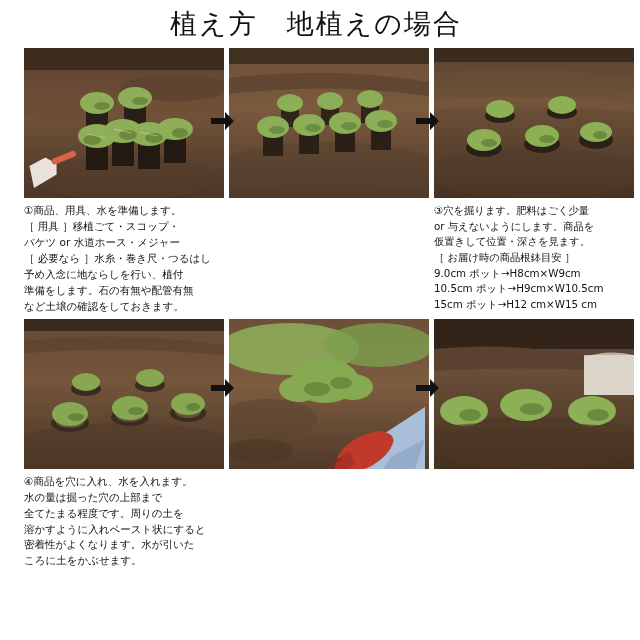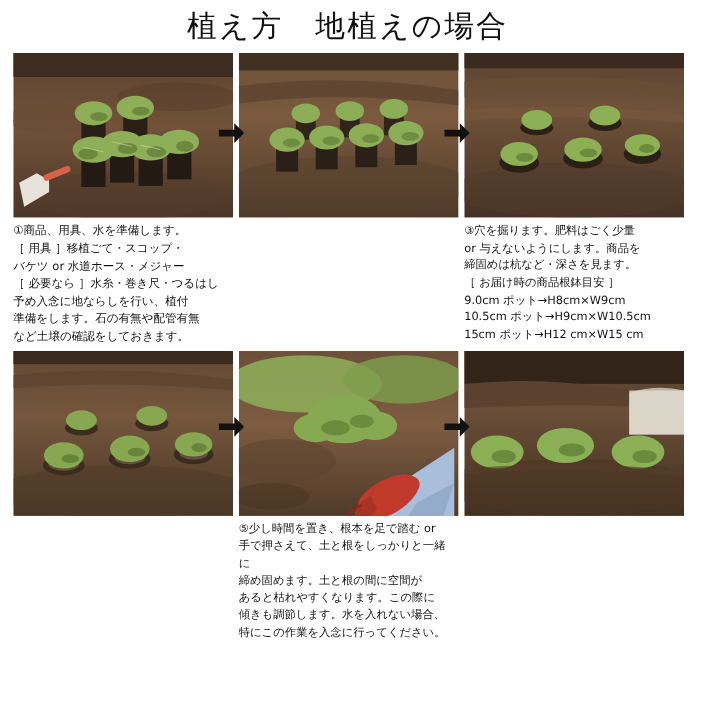--- a/index.html
+++ b/index.html
@@ -28,21 +28,21 @@
     padding: 6px 0 6px 0;
     color: #111;
     font-family: "DejaVu Sans", "Liberation Sans", sans-serif;
   }
   .grid {
     display: grid;
     grid-template-columns: 1fr 1fr 1fr;
     grid-template-rows: auto auto;
     column-gap: 0px;
     row-gap: 0px;
-    padding: 0 12px;
+    padding: 0 24px;
     box-sizing: border-box;
   }
   .cell {
     position: relative;
     width: 205px;
     box-sizing: border-box;
   }
   .photo {
     position: relative;
     width: 200px;
@@ -233,21 +233,21 @@
           </g>
           <g fill="#5e7c36" opacity="0.7">
             <ellipse cx="55" cy="95" rx="8" ry="4"></ellipse>
             <ellipse cx="113" cy="91" rx="8" ry="4"></ellipse>
             <ellipse cx="166" cy="87" rx="7" ry="4"></ellipse>
           </g>
         </svg>
       </div>
       <div class="caption small">③穴を掘ります。肥料はごく少量
 or 与えないようにします。商品を
-締固めは杭など・深さを見ます。
+仮置きして位置・深さを見ます。
 ［ お届け時の商品根鉢目安 ］
 9.0cm ポット→H8cm×W9cm
 10.5cm ポット→H9cm×W10.5cm
 15cm ポット→H12 cm×W15 cm</div>
     </div>
 
     <div class="cell row2">
       <div class="photo">
         <svg viewBox="0 0 200 150" preserveAspectRatio="none" aria-hidden="true">
           <defs>
@@ -284,20 +284,26 @@
             <ellipse cx="112" cy="92" rx="8" ry="4"></ellipse>
             <ellipse cx="169" cy="88" rx="7" ry="4"></ellipse>
           </g>
         </svg>
       </div>
       <div class="arrow">
         <svg viewBox="0 0 26 26">
             <path d="M2 10 H16 V4 L25 13 L16 22 V16 H2 Z" fill="#111111"></path>
           </svg>
       </div>
+      <div class="caption">④商品を穴に入れ、水を入れます。
+水の量は掘った穴の上部まで
+全てたまる程度です。周りの土を
+溶かすように入れペースト状にすると
+密着性がよくなります。水が引いた
+ころに土をかぶせます。</div>
     </div>
 
     <div class="cell row2">
       <div class="photo">
         <svg viewBox="0 0 200 150" preserveAspectRatio="none" aria-hidden="true">
           <defs>
             <linearGradient id="soil5" x1="0" y1="0" x2="0" y2="1">
               <stop offset="0%" stop-color="#6b4f39"></stop>
               <stop offset="45%" stop-color="#7d5c40"></stop>
               <stop offset="100%" stop-color="#4f3a29"></stop>
@@ -327,26 +333,20 @@
             <path d="M112 140 q-10 4 -12 10" stroke="#8d281d" stroke-width="2" fill="none"></path>
           </g>
           <ellipse cx="30" cy="132" rx="34" ry="12" fill="#46331f" opacity="0.5"></ellipse>
         </svg>
       </div>
       <div class="arrow">
         <svg viewBox="0 0 26 26">
             <path d="M2 10 H16 V4 L25 13 L16 22 V16 H2 Z" fill="#111111"></path>
           </svg>
       </div>
-      <div class="caption small">⑤少し時間を置き、根本を足で踏む or
-手で押さえて、土と根をしっかりと一緒に
-締め固めます。土と根の間に空間が
-あると枯れやすくなります。この際に
-傾きも調節します。水を入れない場合、
-特にこの作業を入念に行ってください。</div>
     </div>
 
     <div class="cell row2">
       <div class="photo">
         <svg viewBox="0 0 200 150" preserveAspectRatio="none" aria-hidden="true">
           <defs>
             <linearGradient id="soil6" x1="0" y1="0" x2="0" y2="1">
               <stop offset="0%" stop-color="#4b372a"></stop>
               <stop offset="35%" stop-color="#6a4e38"></stop>
               <stop offset="100%" stop-color="#43311f"></stop>

